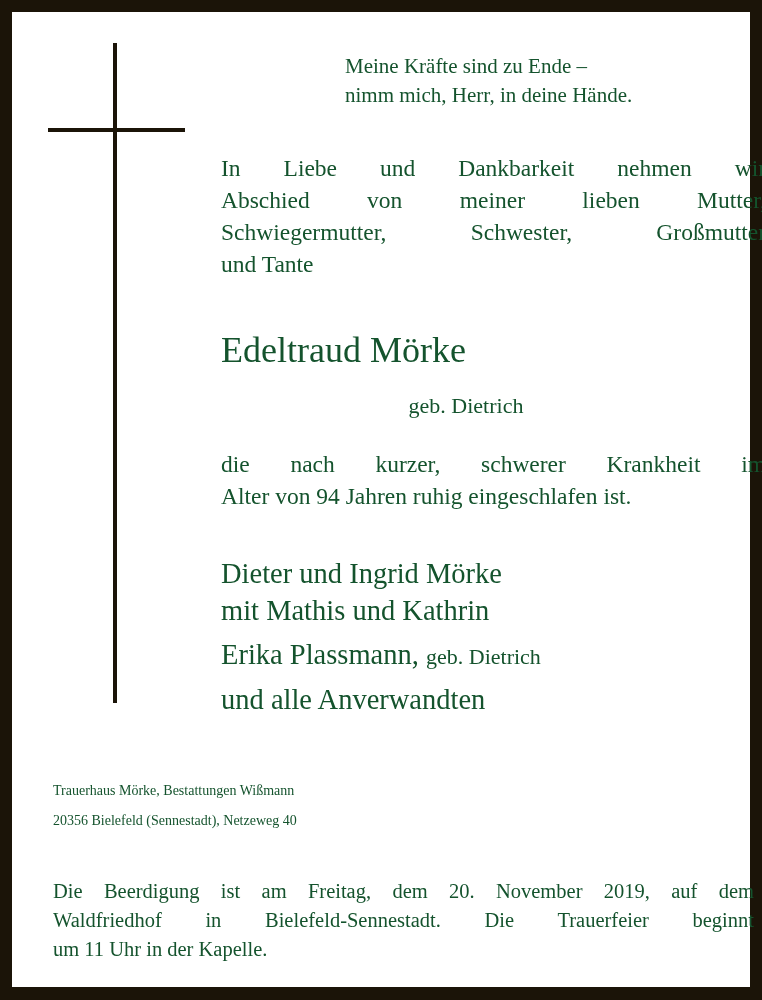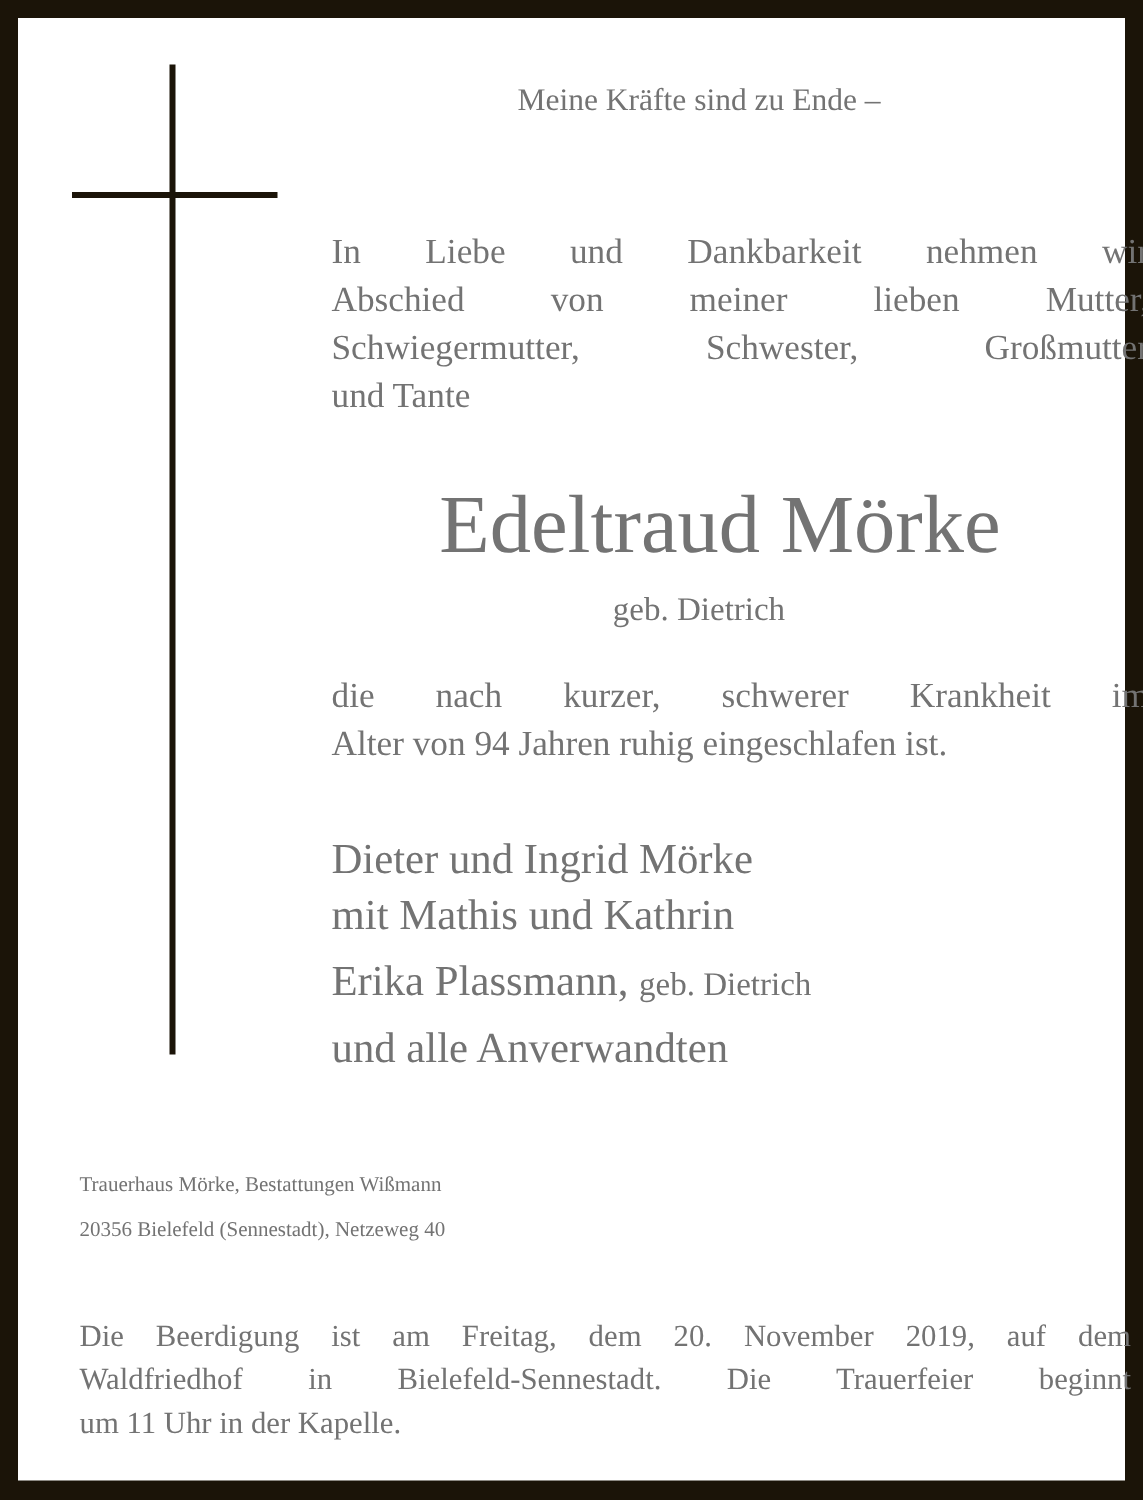--- a/index.html
+++ b/index.html
@@ -1,43 +1,44 @@
 <!DOCTYPE html>
 <html><head>
 <meta charset="utf-8">
 <style>
   html, body { margin:0; padding:0; }
   body { width:762px; height:1000px; background:#1b1408; position:relative; overflow:hidden; }
-  .card { position:absolute; left:12px; top:12px; width:738px; height:975px; background:#ffffff; color:#737373;
+  .card { position:absolute; left:12px; top:12px; width:738px; height:975px; background:#ffffff; color:#14532d;
           font-family:"Liberation Serif","DejaVu Serif",serif; }
   .cross-v { position:absolute; left:101px; top:31px; width:4px; height:660px; background:#1b1408; }
   .cross-h { position:absolute; left:36px; top:116px; width:137px; height:4px; background:#1b1408; }
   .abs { position:absolute; }
   .verse { left:333px; top:40px; font-size:21px; line-height:29px; }
   .intro { left:209px; top:140px; width:545px; font-size:23.5px; line-height:32px; text-align:justify; }
   .just-line { display:block; text-align:justify; text-align-last:justify; }
-  .name { left:223px; top:305px; width:490px; text-align:center; font-size:55px; line-height:66px; }
+  .name { left:209px; top:305px; width:490px; font-size:36px; line-height:66px; }
   .maiden { left:209px; top:380px; width:490px; text-align:center; font-size:22px; line-height:28px; }
   .death { left:209px; top:436px; width:545px; font-size:23.5px; line-height:32px; }
   .family { left:209px; font-size:28.5px; line-height:34px; }
   .family small { font-size:22px; }
   .address { left:41px; top:764px; font-size:14px; line-height:30px; }
   .funeral { left:41px; top:865px; width:701px; font-size:20.5px; line-height:29px; }
 </style>
 </head>
 <body>
 
 <div class="card">
   <div>
     <div class="cross-v"></div>
     <div class="cross-h"></div>
   </div>
 
   <div class="abs verse">
     <div>Meine Kräfte sind zu Ende –</div>
+    <div>nimm mich, Herr, in deine Hände.</div>
   </div>
 
   <div class="abs intro">
     <span class="just-line">In Liebe und Dankbarkeit nehmen wir</span>
     <span class="just-line">Abschied von meiner lieben Mutter,</span>
     <span class="just-line">Schwiegermutter, Schwester, Großmutter</span>
     <span style="display:block">und Tante</span>
   </div>
 
   <div class="abs name">Edeltraud Mörke</div>

